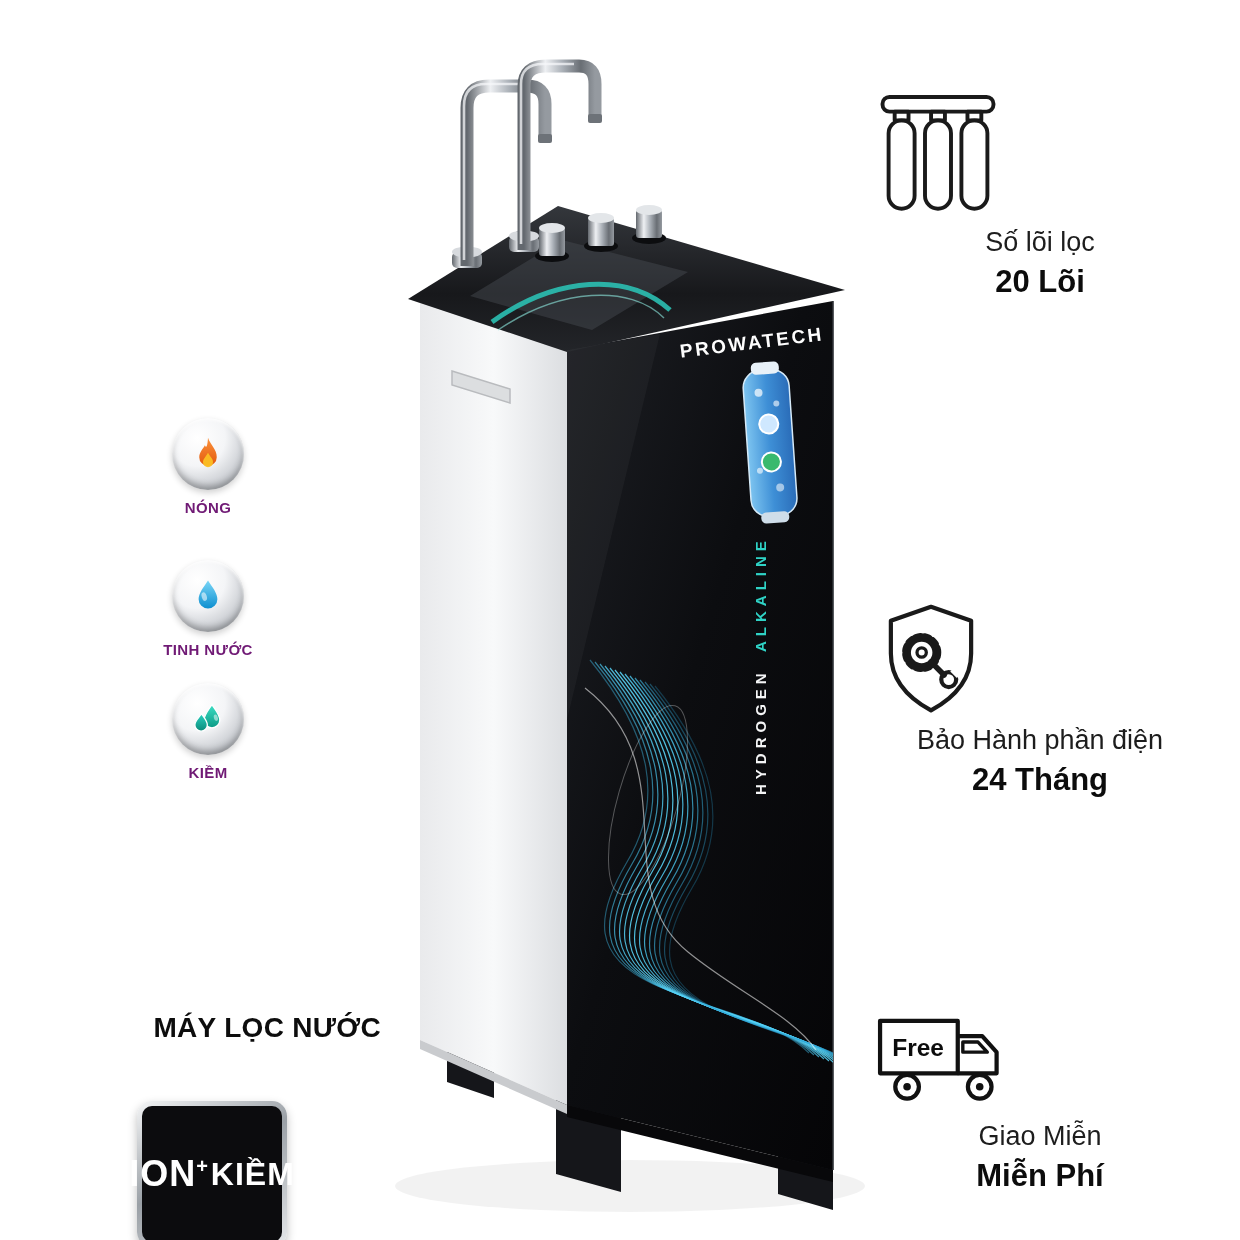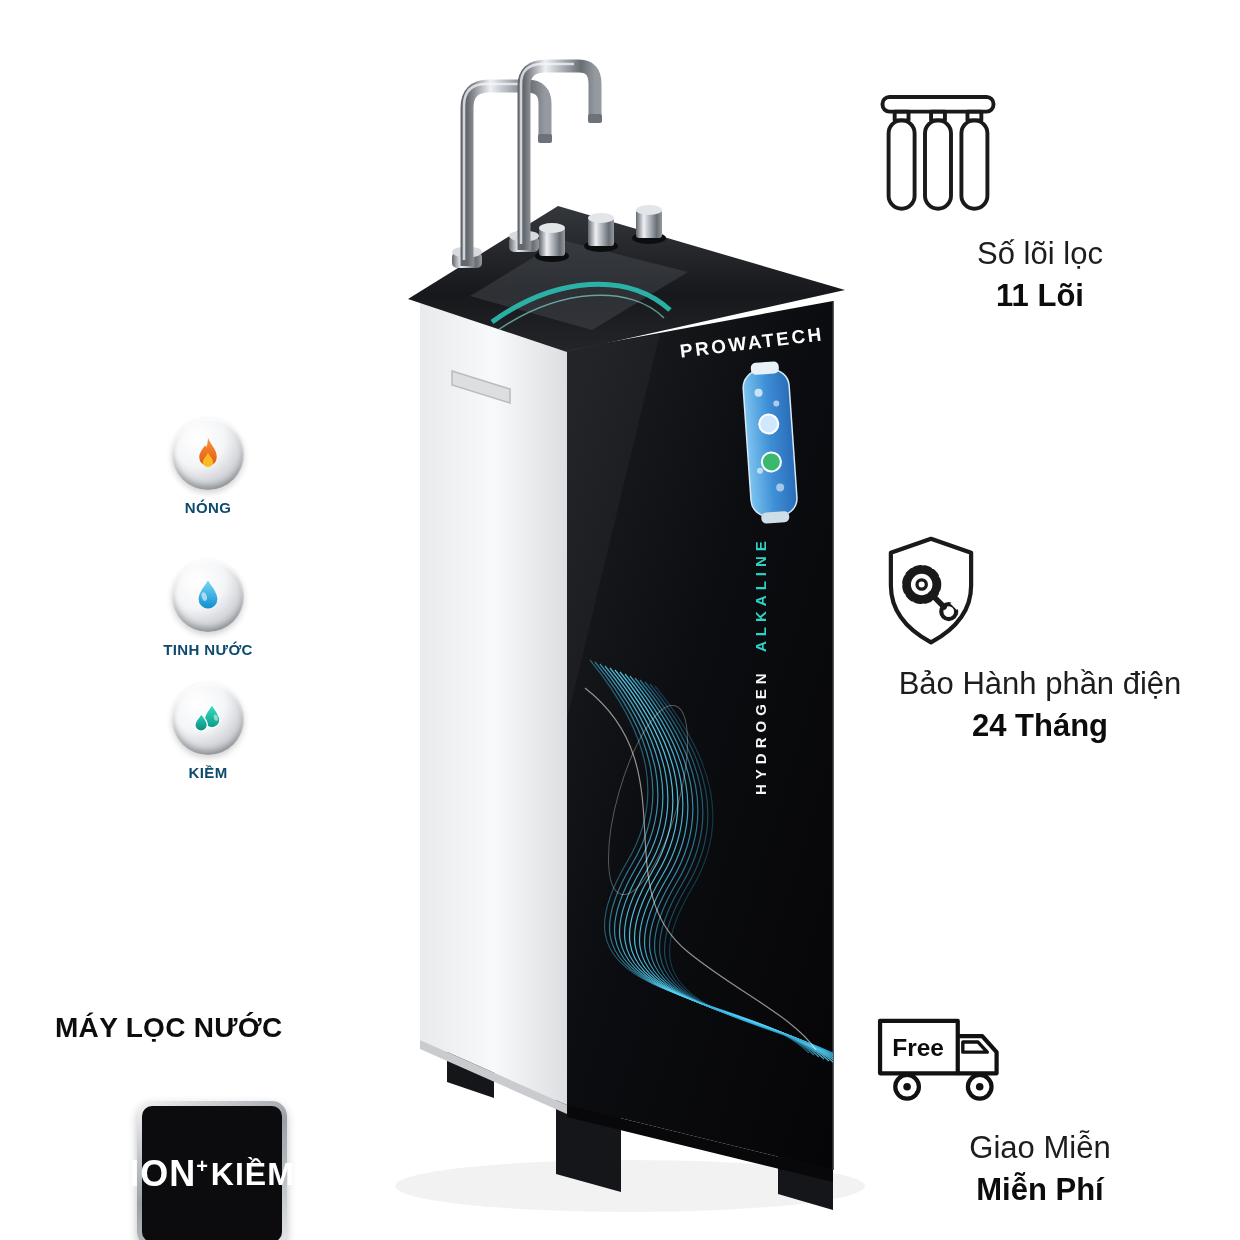--- a/index.html
+++ b/index.html
@@ -11,46 +11,46 @@
   svg text{font-family:"Liberation Sans","DejaVu Sans",sans-serif;}
 
   
   .feature-left{position:absolute;left:146px;width:124px;text-align:center;}
   .badge-circle{
     width:72px;height:72px;border-radius:50%;margin:0 auto;
     background:radial-gradient(circle at 35% 28%, #ffffff 0%, #f4f5f7 40%, #c9ccd1 72%, #9aa0a7 100%);
     box-shadow:inset 0 2px 3px rgba(255,255,255,.95), inset 0 -4px 6px rgba(0,0,0,.28), 0 3px 6px rgba(0,0,0,.18);
     display:flex;align-items:center;justify-content:center;
   }
-  .badge-label{margin-top:9px;font-size:15px;font-weight:700;color:#0c4a6e;letter-spacing:.4px;}
+  .badge-label{margin-top:9px;font-size:15px;font-weight:700;color:#701a75;letter-spacing:.4px;}
 
   
   .left-title{
-    position:absolute;left:55px;top:1012px;width:310px;text-align:left;
+    position:absolute;left:71px;top:1012px;width:310px;text-align:right;
     font-size:28px;font-weight:800;color:#0d0d0d;letter-spacing:.3px;
   }
   .ion-badge{
     position:absolute;left:137px;top:1057px;width:150px;height:146px;box-sizing:border-box;
     border-radius:15px;border:5px solid transparent;
     background:linear-gradient(#0c0c0e,#0c0c0e) padding-box,
                linear-gradient(150deg,#f4f5f6 0%,#9aa0a6 45%,#e6e8ea 100%) border-box;
     display:flex;flex-direction:row;align-items:center;justify-content:center;gap:2px;
     color:#ffffff;box-shadow:0 4px 10px rgba(0,0,0,.25);margin-top:44px;
   }
   .ion-line1{font-size:36px;font-weight:800;letter-spacing:1px;line-height:1.05;}
   .ion-line1 sup{font-size:20px;}
   .ion-line2{font-size:32px;font-weight:800;letter-spacing:1px;}
 
   
   .feature-right{position:absolute;left:875px;width:330px;text-align:center;}
   .f-icon{display:flex;align-items:flex-end;}
   .icon-h132{height:132px;}
   .icon-h118{height:118px;}
   .icon-h100{height:100px;}
-  .f-label{font-size:31px;margin-top:16px;color:#1d1d1d;}
+  .f-label{font-size:27px;margin-top:7px;color:#1d1d1d;}
   .f-value{font-size:31px;font-weight:700;margin-top:6px;color:#0c0c0c;}
 </style>
 </head>
 <body>
 
 <div class="canvas">
 
   <svg class="product-svg" width="1240" height="1240" viewBox="0 0 1240 1240">
     <defs>
       <linearGradient id="gSide" x1="0" y1="0" x2="1" y2="0">
@@ -254,24 +254,24 @@
           <rect x="20" y="25" width="16" height="10"></rect>
           <rect x="13" y="35" width="30" height="102" rx="15"></rect>
           <rect x="62" y="25" width="16" height="10"></rect>
           <rect x="55" y="35" width="30" height="102" rx="15"></rect>
           <rect x="104" y="25" width="16" height="10"></rect>
           <rect x="97" y="35" width="30" height="102" rx="15"></rect>
         </g>
       </svg>
     </div>
     <div class="f-label">Số lõi lọc</div>
-    <div class="f-value">11 Lõi</div>
-  </div>
-
-  <div class="feature-right" style="top:532px">
+    <div class="f-value">20 Lõi</div>
+  </div>
+
+  <div class="feature-right" style="top:600px">
     <div class="f-icon icon-h118">
       <svg width="112" height="116" viewBox="0 0 120 124">
         <g fill="none" stroke="#1a1a1a" stroke-linejoin="round" stroke-linecap="round">
           <path stroke-width="4.5" d="M60 5 L103 20 V55 C103 84 84 103 60 116 C36 103 17 84 17 55 V20 Z"></path>
           <circle cx="50" cy="54" r="17" stroke-width="8" stroke-dasharray="4.6 4.6"></circle>
           <circle cx="50" cy="54" r="13.5" stroke-width="4"></circle>
           <circle cx="50" cy="54" r="5" stroke-width="3.5"></circle>
           <path stroke-width="6" d="M60 64 L74 78"></path>
           <circle cx="79" cy="83" r="8" stroke-width="4.5"></circle>
         </g>

